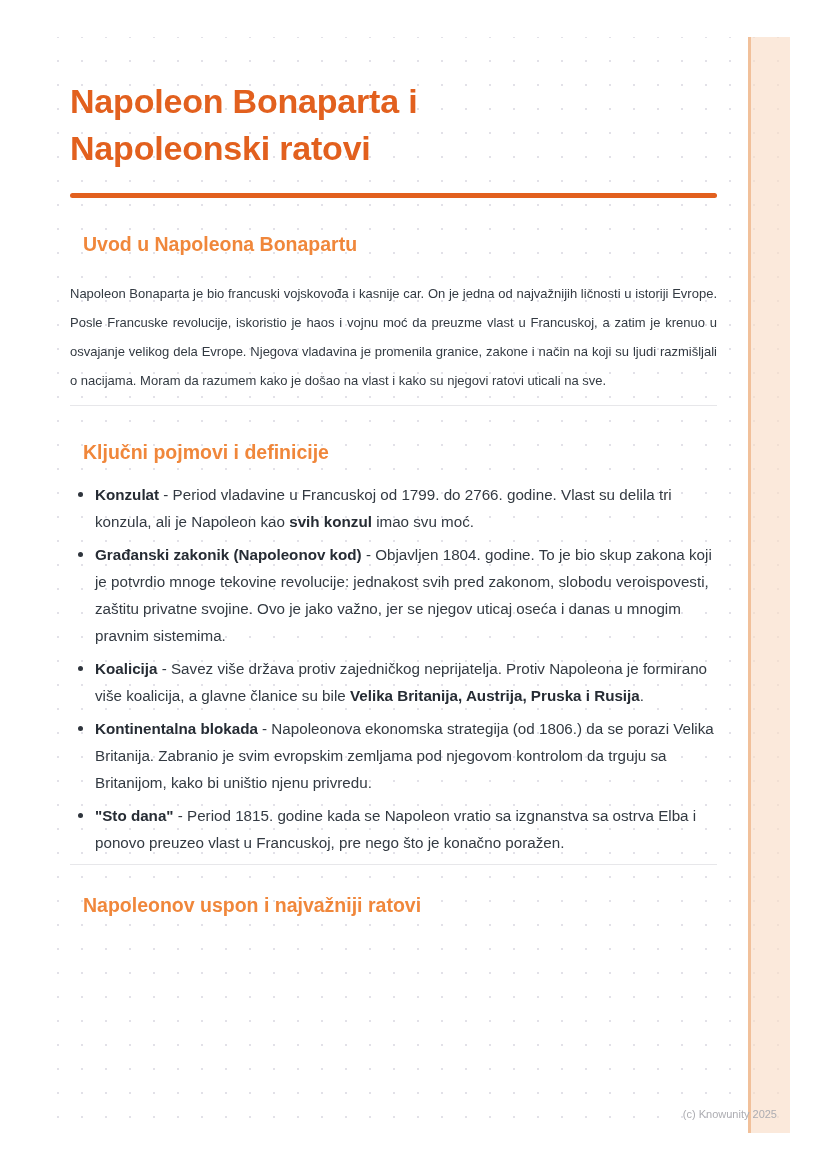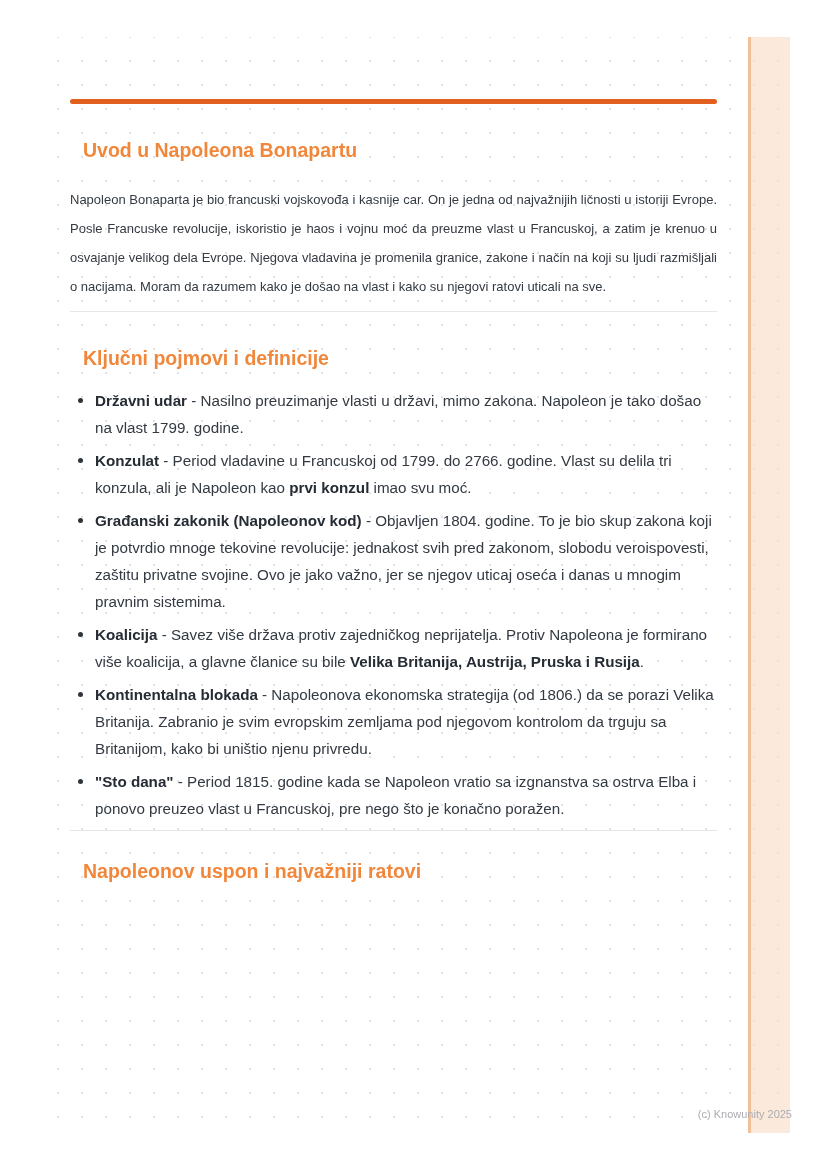--- a/index.html
+++ b/index.html
@@ -51,46 +51,49 @@
     position:relative;font-size:15.2px;line-height:27px;
     color:var(--body-text);margin-bottom:6px;
   }
   ul.terms li::before{
     content:"";position:absolute;left:-17px;top:11px;
     width:5px;height:5px;border-radius:50%;background:#2F353D;
   }
   ul.terms strong{font-weight:700;color:#262C34;}
   .sec-rise h2{margin-top:27px;}
   h3{margin:26px 0 0;font-size:17.5px;line-height:22px;font-weight:700;color:var(--subheading-orange);}
-  .watermark{position:absolute;right:0;bottom:13px;font-size:11px;color:var(--watermark);}
+  .watermark{position:absolute;right:15px;bottom:13px;font-size:11px;color:var(--watermark);}
 </style>
 </head>
 <body>
 
 <div class="page">
   <div class="stripe"></div>
 
   <div class="content">
     <div class="inner">
 
+      <h1>
+        <span>Napoleon Bonaparta i</span><br>
+        <span>Napoleonski ratovi</span>
+      </h1>
 
       <div class="rule"></div>
 
       <section class="sec-intro">
         <h2>Uvod u Napoleona Bonapartu</h2>
         <p>Napoleon Bonaparta je bio francuski vojskovođa i kasnije car. On je jedna od najvažnijih ličnosti u istoriji Evrope. Posle Francuske revolucije, iskoristio je haos i vojnu moć da preuzme vlast u Francuskoj, a zatim je krenuo u osvajanje velikog dela Evrope. Njegova vladavina je promenila granice, zakone i način na koji su ljudi razmišljali o nacijama. Moram da razumem kako je došao na vlast i kako su njegovi ratovi uticali na sve.</p>
       </section>
 
       <hr class="divider">
 
       <section class="sec-terms">
         <h2>Ključni pojmovi i definicije</h2>
         <ul class="terms">
-            <li><strong>Državni udar</strong><span> - Nasilno preuzimanje vlasti u državi, mimo zakona. Napoleon je tako došao na vlast 1799. godine.</span></li>
-            <li><strong>Konzulat</strong><span> - Period vladavine u Francuskoj od 1799. do 2766. godine. Vlast su delila tri konzula, ali je Napoleon kao </span><strong>prvi konzul</strong><span> imao svu moć.</span></li>
+            <li><strong>Konzulat</strong><span> - Period vladavine u Francuskoj od 1799. do 2766. godine. Vlast su delila tri konzula, ali je Napoleon kao </span><strong>svih konzul</strong><span> imao svu moć.</span></li>
             <li><strong>Građanski zakonik (Napoleonov kod)</strong><span> - Objavljen 1804. godine. To je bio skup zakona koji je potvrdio mnoge tekovine revolucije: jednakost svih pred zakonom, slobodu veroispovesti, zaštitu privatne svojine. Ovo je jako važno, jer se njegov uticaj oseća i danas u mnogim pravnim sistemima.</span></li>
             <li><strong>Koalicija</strong><span> - Savez više država protiv zajedničkog neprijatelja. Protiv Napoleona je formirano više koalicija, a glavne članice su bile </span><strong>Velika Britanija, Austrija, Pruska i Rusija</strong><span>.</span></li>
             <li><strong>Kontinentalna blokada</strong><span> - Napoleonova ekonomska strategija (od 1806.) da se porazi Velika Britanija. Zabranio je svim evropskim zemljama pod njegovom kontrolom da trguju sa Britanijom, kako bi uništio njenu privredu.</span></li>
             <li><strong>"Sto dana"</strong><span> - Period 1815. godine kada se Napoleon vratio sa izgnanstva sa ostrva Elba i ponovo preuzeo vlast u Francuskoj, pre nego što je konačno poražen.</span></li>
           </ul>
       </section>
 
       <hr class="divider after-list">
 
       <section class="sec-rise">

